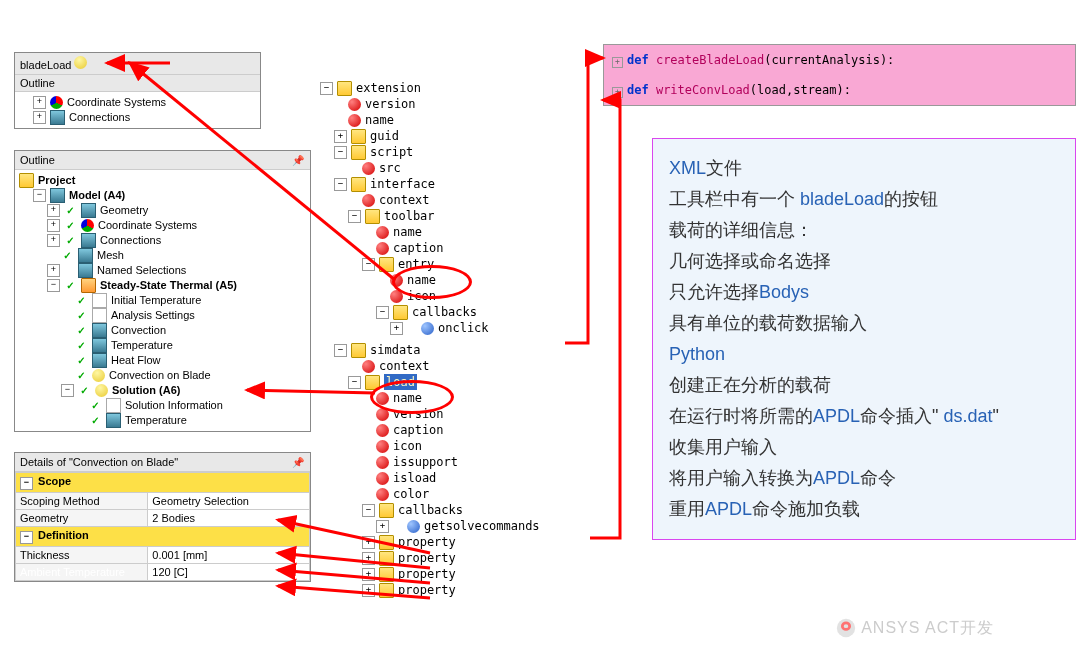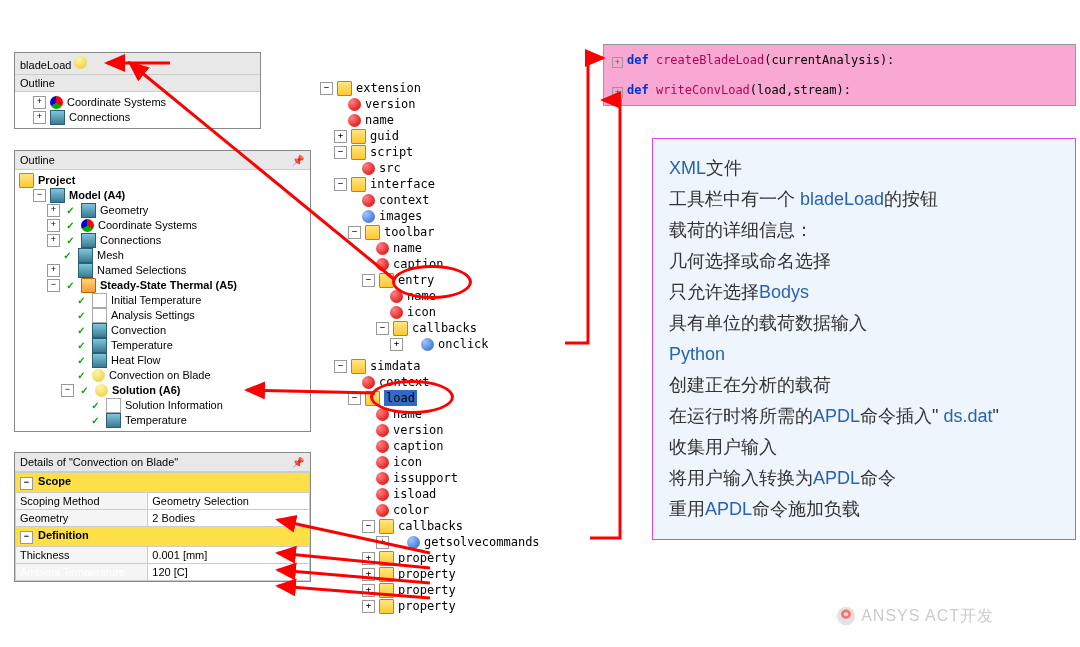--- a/index.html
+++ b/index.html
@@ -30,25 +30,25 @@
   .dtab .lcol{width:45%;background:#f5f5f5}
   .sel{background:#316ac5;color:#fff}
   .circ{position:absolute;border:3px solid #f00;border-radius:50%;pointer-events:none}
   .arrow{position:absolute;pointer-events:none}
   .code{position:absolute;border:1px solid #999;background:#f9a8d4;font-family:Consolas,monospace;font-size:12px;padding:4px 8px;line-height:22px}
   .kw{color:#0033cc;font-weight:bold}
   .fn{color:#b2005b}
   .boxp{display:inline-block;width:9px;height:9px;border:1px solid #999;font-size:8px;line-height:8px;text-align:center;color:#666;margin-right:4px}
   .explain{position:absolute;border:1px solid #d946ef;background:#eef5fc;font-size:18px;color:#333;padding:14px 16px;line-height:31px}
   .explain .blue{color:#2862b5}
-  .wm{position:absolute;right:10px;bottom:20px;font-size:16px;color:#ccc;letter-spacing:1px;display:flex;align-items:center;gap:4px}
+  .wm{position:absolute;right:10px;bottom:8px;font-size:16px;color:#ccc;letter-spacing:1px;display:flex;align-items:center;gap:4px}
   .wm svg{opacity:0.55}
   svg line,svg path,svg polyline{stroke:#f00;stroke-width:3;fill:none}
   svg polygon{fill:#f00}
-  .hl{background:#316ac5;color:#000000;padding:0 2px}
+  .hl{background:#316ac5;color:#fef9c3;padding:0 2px}
 </style>
 </head>
 <body>
 
 <div class="root">
 
 <div class="panel" style="left:14px;top:52px;width:245px">
   <div class="titlebar">
     <span><span>bladeLoad</span> <span class="ic ic-light"></span></span>
   </div>
@@ -300,27 +300,20 @@
   <div class="node">
         <span class="ind"></span>
         <span class="ind"></span>
         <span class="ind"></span>
         <span class="ic ic-red"></span>
         <span>context</span>
       </div>
   <div class="node">
         <span class="ind"></span>
         <span class="ind"></span>
-        <span class="ind"></span>
-        <span class="ic ic-blue"></span>
-        <span>images</span>
-      </div>
-  <div class="node">
-        <span class="ind"></span>
-        <span class="ind"></span>
         <span class="exp">−</span>
         <span class="ic ic-folder-y"></span>
         <span>toolbar</span>
       </div>
   <div class="node">
         <span class="ind"></span>
         <span class="ind"></span>
         <span class="ind"></span>
         <span class="ind"></span>
         <span class="ic ic-red"></span>

